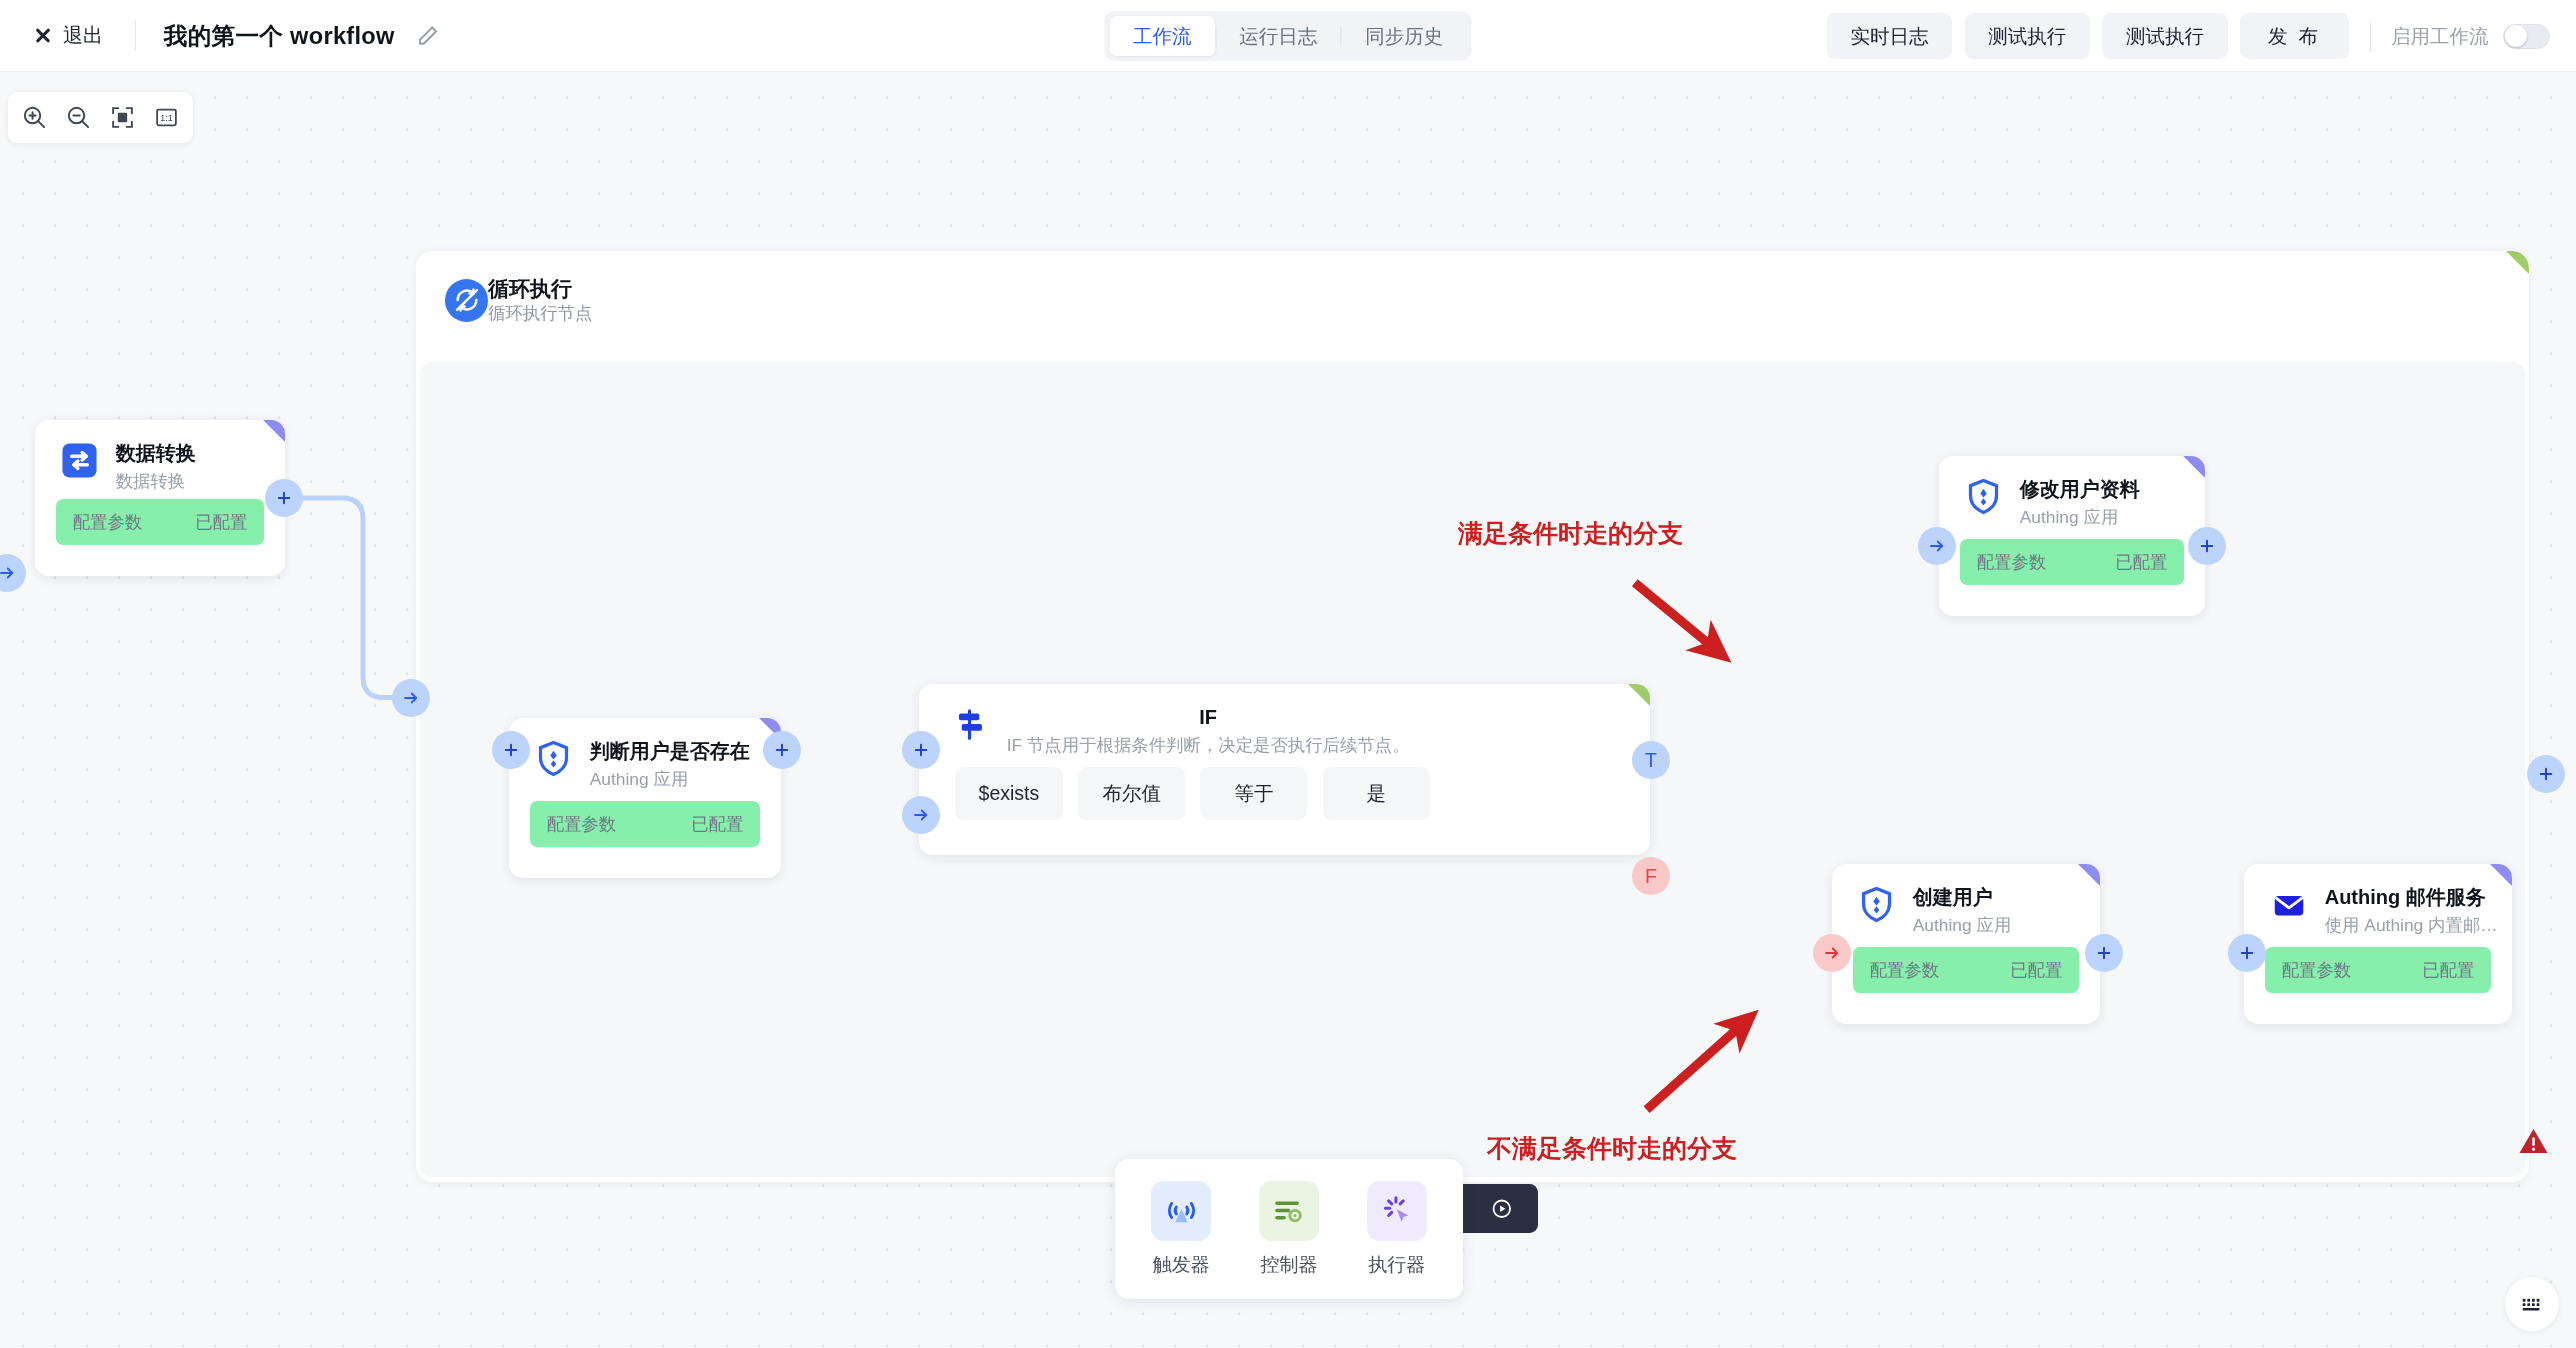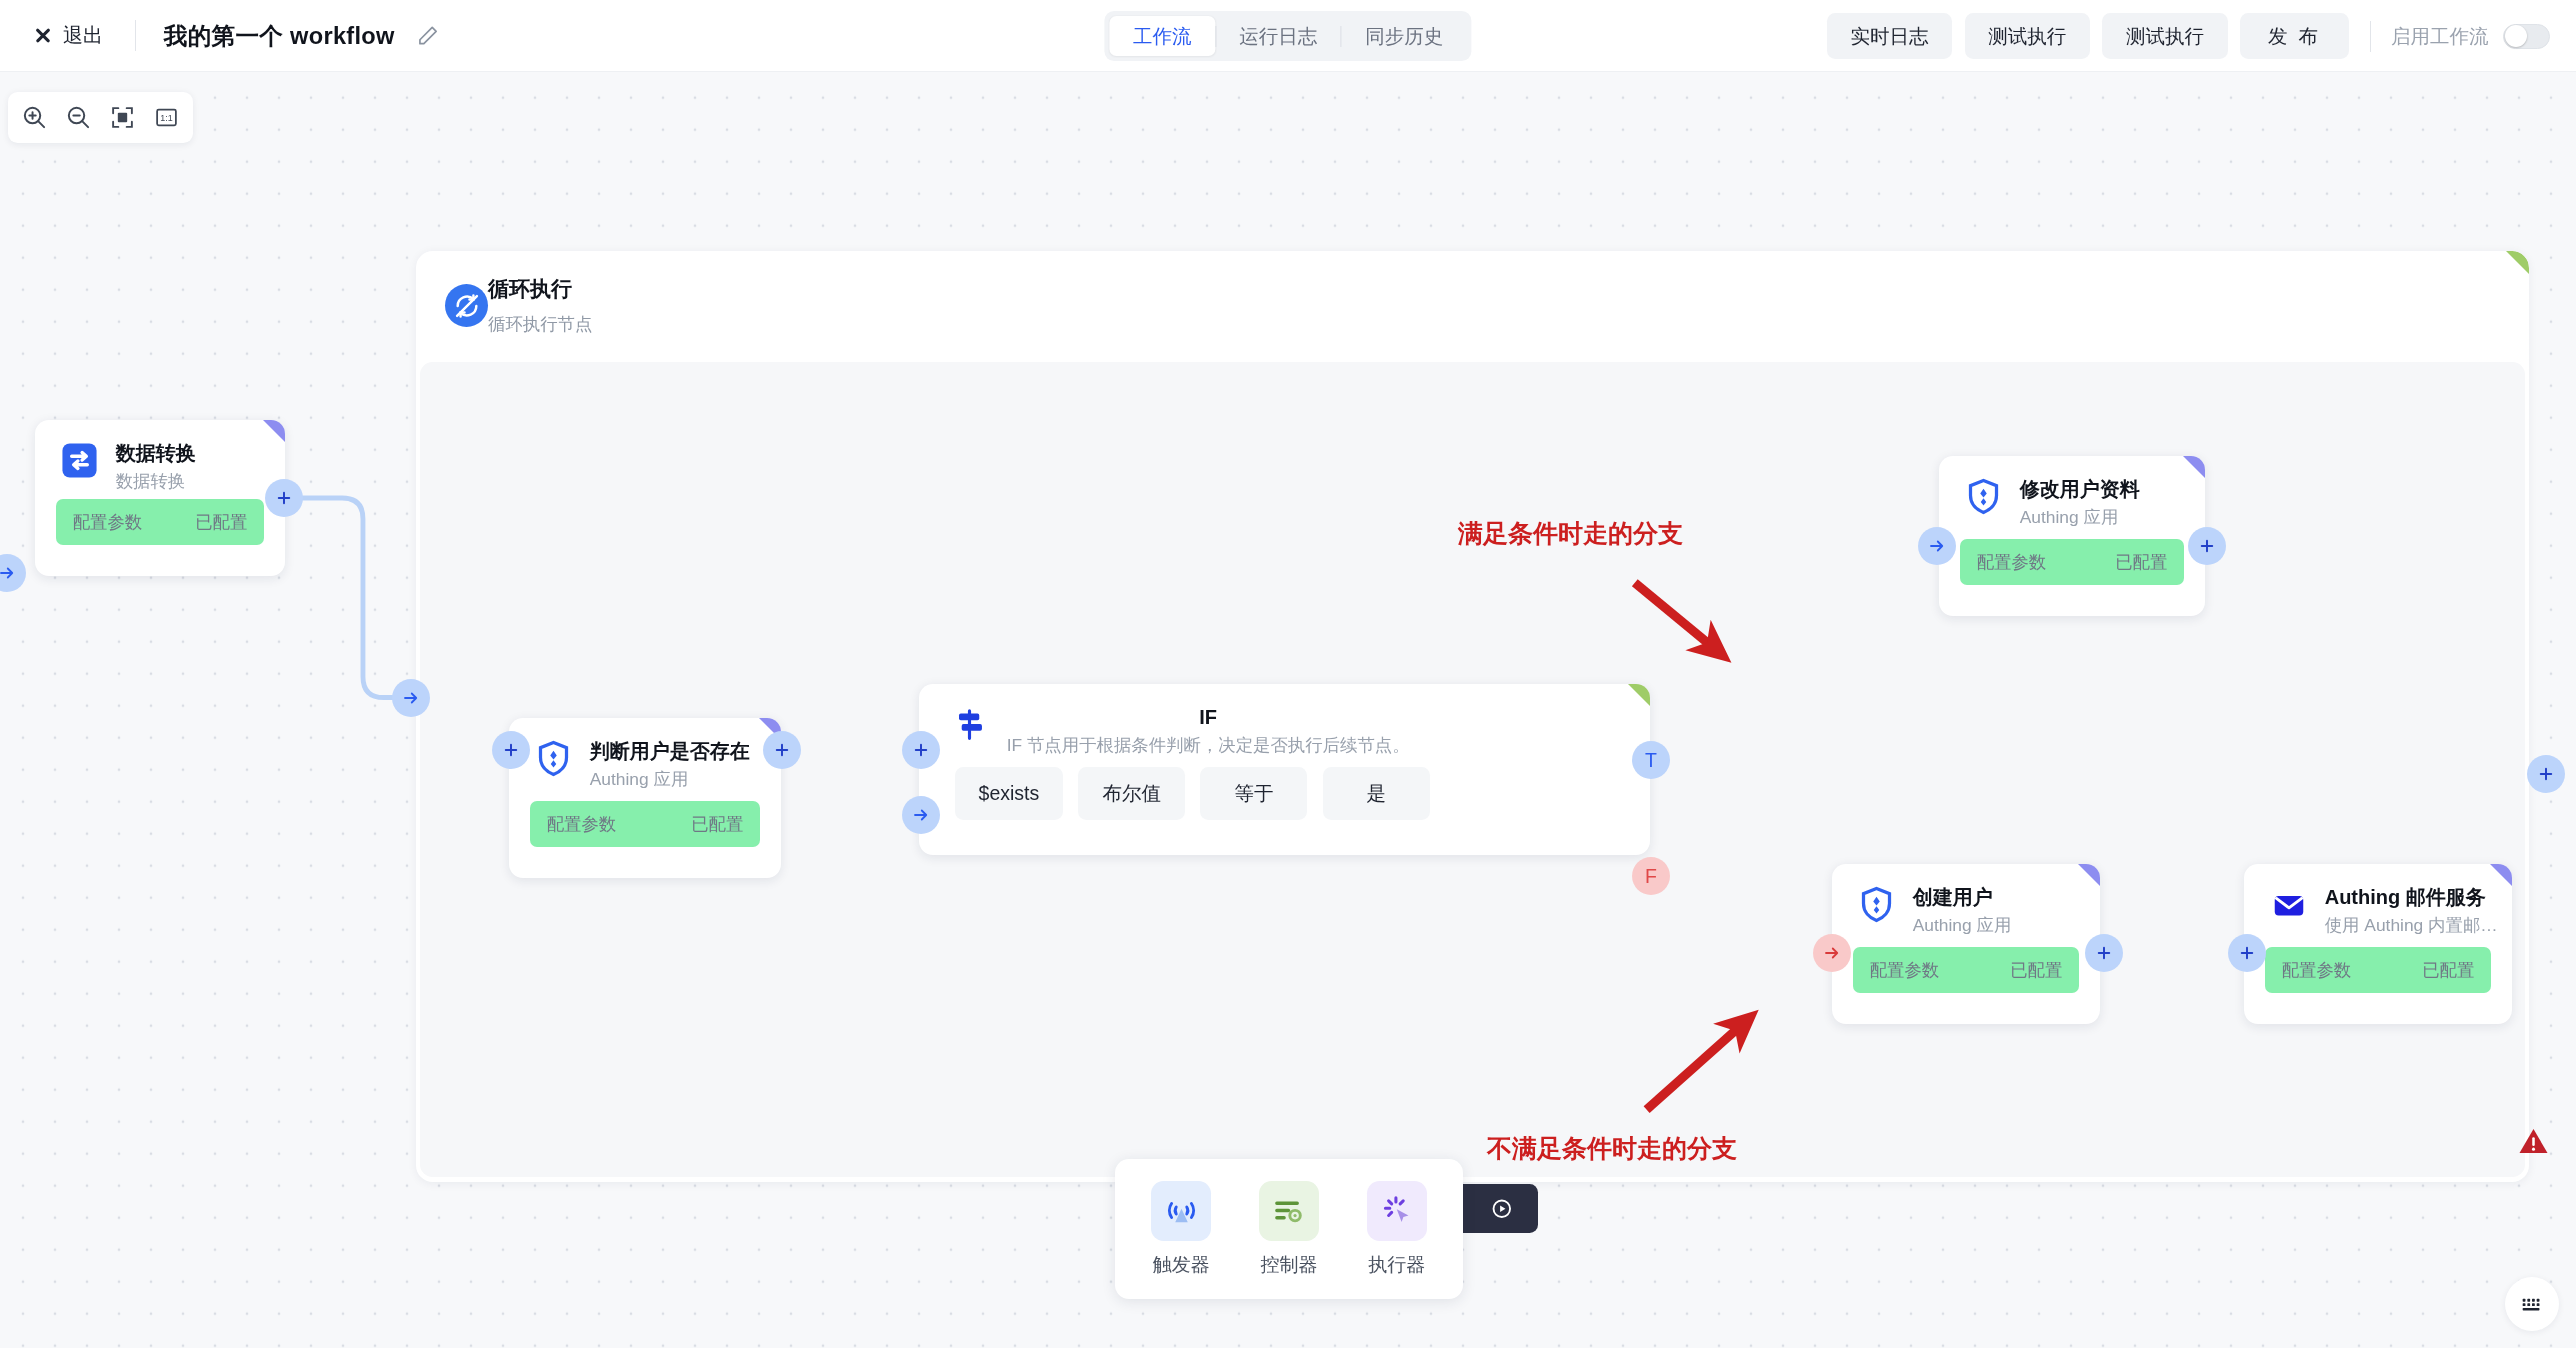--- a/index.html
+++ b/index.html
@@ -96,21 +96,21 @@
     position: absolute; left: 416px; top: 179px; width: 2113px; height: 931px;
     background: #ffffff; border-radius: 16.7px;
     box-shadow: 0 1.4px 9.7px rgba(25,35,70,.06); z-index: 8; overflow: hidden;
   }
   .loop-head { display: flex; align-items: center; padding: 25px 0 0 29px; }
   .loop-ic {
     width: 43px; height: 43px; border-radius: 50%; background: #3575f0;
     display: flex; align-items: center; justify-content: center; flex: none;
   }
   .loop-title { font-size: 21px; font-weight: bold; color: #10141c; line-height: 1.25; }
-  .loop-sub { font-size: 17.4px; color: #9099a6; line-height: 1.3; margin-top: 11px; }
+  .loop-sub { font-size: 17.4px; color: #9099a6; line-height: 1.3; margin-top: 0; }
   .loop-body {
     position: absolute; left: 4.2px; top: 111px; width: 2105px; height: 815px;
     background: #f6f7f9; border-radius: 12.5px;
   }
   .loop-corner-green {
     position: absolute; right: 0; top: 0; width: 0; height: 0;
     border-top: 23.6px solid #9fcc68; border-left: 23.6px solid transparent;
     border-top-right-radius: 16.7px;
   }
   .loop-warn {

